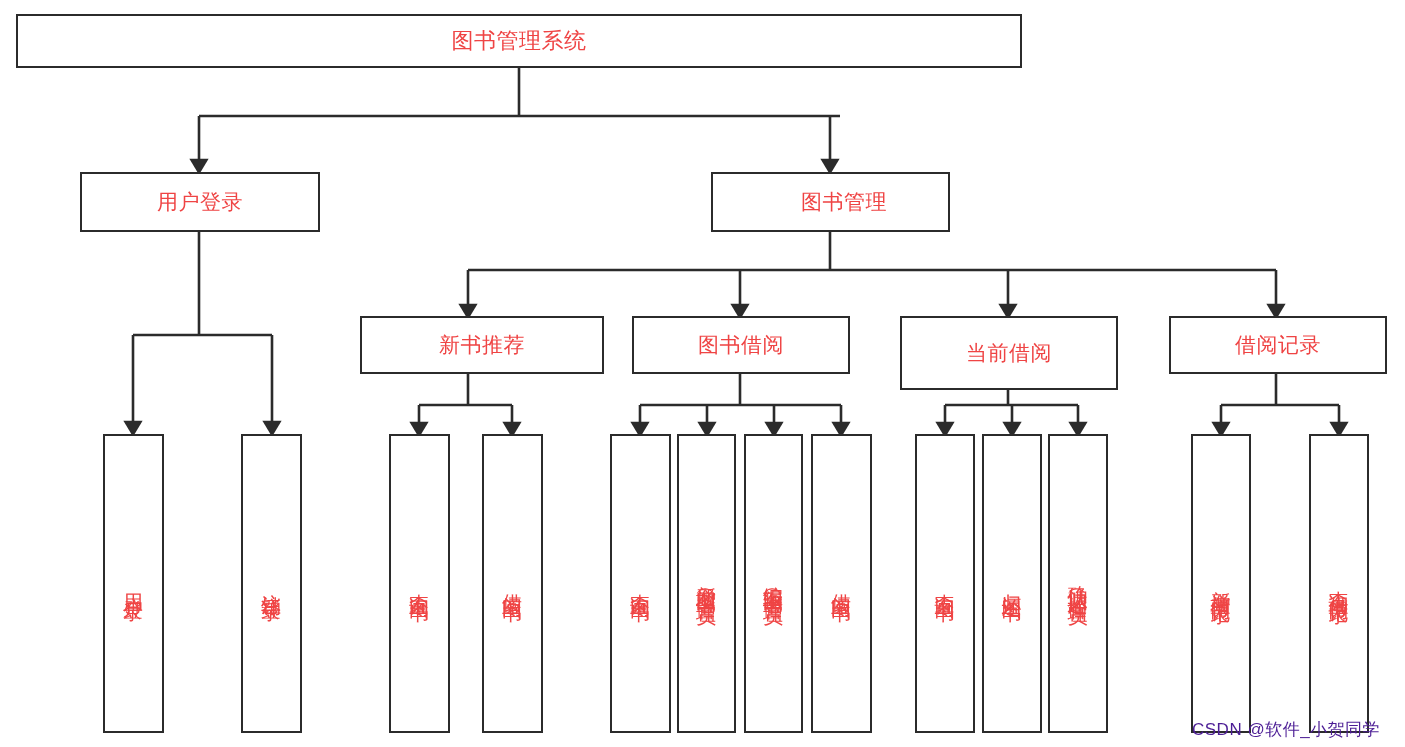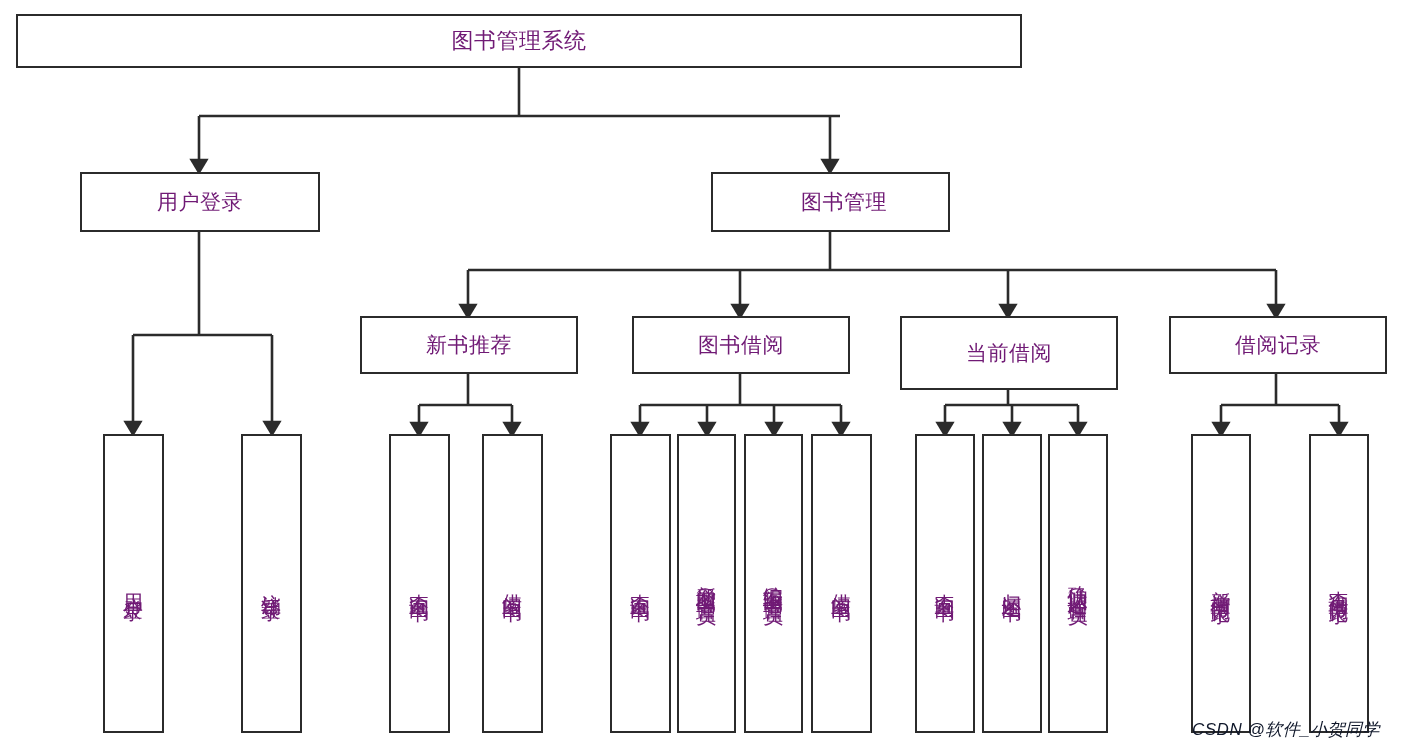--- a/index.html
+++ b/index.html
@@ -34,21 +34,21 @@
     border: 2.5px solid #2b2b2b;
     display: flex;
     align-items: center;
     justify-content: center;
     z-index: 2;
   }
   .node-label {
     font-size: 21px;
     line-height: 1.18;
     letter-spacing: 0.5px;
-    color: #701a75;
+    color: #ef4444;
     white-space: nowrap;
     text-align: center;
   }
   .node.level-0 .node-label { font-size: 22px; }
   .node.level-1 .node-label { font-size: 21px; }
   .node.level-2 .node-label { font-size: 21px; }
   
   .node.leaf {
     align-items: center;
     justify-content: center;
@@ -62,26 +62,25 @@
     letter-spacing: 3px;
     white-space: nowrap;
     max-height: 272px;
   }
   .node.leaf.tall .node-label {
     max-height: 288px;
   }
   .watermark {
     position: absolute;
     font-size: 17px;
-    color: #0f172a;
+    color: #4c1d95;
     letter-spacing: 0.5px;
     white-space: nowrap;
     z-index: 5;
     user-select: none;
-    font-style: italic;
   }
 </style>
 </head>
 <body>
 
 <div id="diagram-root">
 
   <svg id="edge-layer" viewBox="0 0 1405 747" width="1405" height="747" xmlns="http://www.w3.org/2000/svg">
     <defs>
       <marker id="arrowhead" markerWidth="9" markerHeight="9" refX="3.2" refY="4.3" orient="auto" markerUnits="strokeWidth">
@@ -136,21 +135,21 @@
     <span class="node-label">图书管理系统</span>
   </div>
 
   <div class="node level-1" style="left:80px; top:172px; width:240px; height:60px;">
     <span class="node-label">用户登录</span>
   </div>
   <div class="node level-1" style="left:711px; top:172px; width:239px; height:60px;padding-left:27px;">
     <span class="node-label">图书管理</span>
   </div>
 
-  <div class="node level-2" style="left:360px; top:316px; width:218px; height:58px;">
+  <div class="node level-2" style="left:360px; top:316px; width:244px; height:58px;">
     <span class="node-label">新书推荐</span>
   </div>
   <div class="node level-2" style="left:632px; top:316px; width:218px; height:58px;font-family:Liberation Serif, serif;">
     <span class="node-label">图书借阅</span>
   </div>
   <div class="node level-2" style="left:900px; top:316px; width:218px; height:74px;">
     <span class="node-label">当前借阅</span>
   </div>
   <div class="node level-2" style="left:1169px; top:316px; width:218px; height:58px;">
     <span class="node-label">借阅记录</span>

